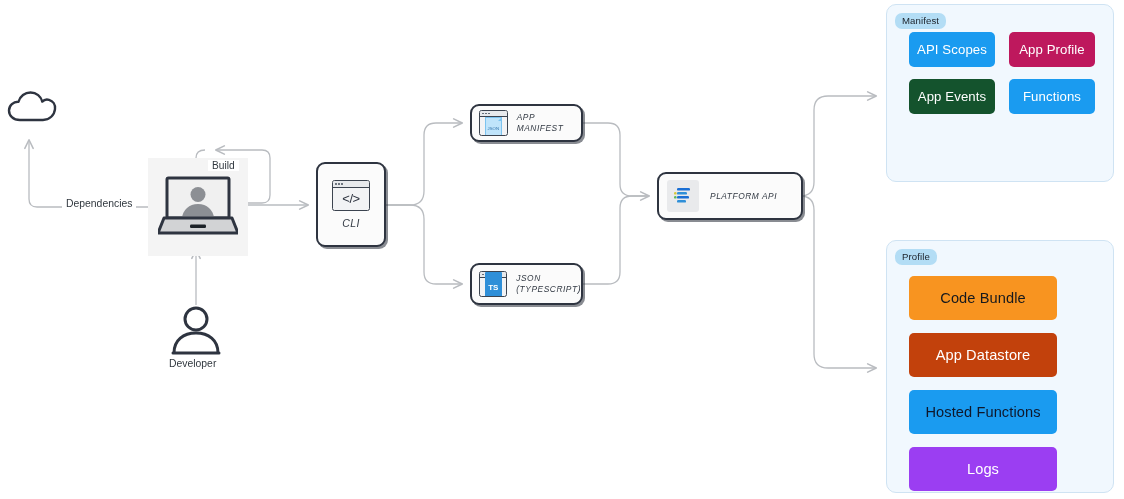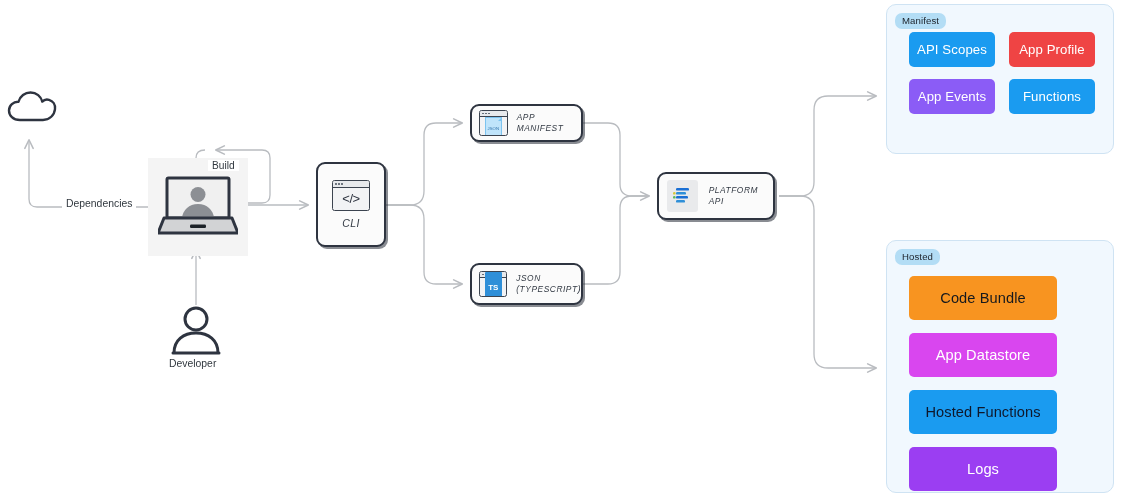--- a/index.html
+++ b/index.html
@@ -144,41 +144,41 @@
     letter-spacing: .55px;
     line-height: 1.28;
     color: #333a44;
     font-style: italic;
   }
   .node-text .l2 { display: block; }
 
   
   #platform-node {
     left: 657px; top: 172px;
-    width: 118px; height: 48px;
+    width: 146px; height: 48px;
     padding-left: 8px; gap: 11px;
   }
   #platform-icon {
     width: 32px; height: 32px;
     background: #e9eaec;
     border-radius: 3px;
     display: flex;
     align-items: center;
     justify-content: center;
   }
 
   
   .panel {
     position: absolute;
     box-sizing: border-box;
     background: #f1f8fe;
     border: 1px solid #cfe3f3;
     border-radius: 10px;
   }
-  #manifest-panel { left: 886px; top: 4px; width: 228px; height: 150px; text-decoration: underline; }
+  #manifest-panel { left: 886px; top: 4px; width: 228px; height: 178px; text-decoration: underline; }
   #deploy-panel   { left: 886px; top: 240px; width: 228px; height: 253px; }
   .panel-tag {
     position: absolute;
     top: 8px; left: 8px;
     background: #b3ddf5;
     color: #20272f;
     font-size: 9.6px;
     padding: 2px 7px 3px;
     border-radius: 7px;
     letter-spacing: .1px;
@@ -380,29 +380,29 @@
         <rect x="2" y="10" width="2.6" height="2.6" rx="1.2" fill="#5cb85c"></rect>
       </svg>
     </div>
     <div class="node-text">PLATFORM API</div>
   </div>
 
   <div class="panel" id="manifest-panel">
     <div class="panel-tag">Manifest</div>
     <div class="chip-grid" id="manifest-chips">
         <div class="chip" style="background: rgb(26, 155, 240); color: rgb(255, 255, 255);">API Scopes</div>
-        <div class="chip" style="background: #ef4444; color: rgb(255, 255, 255);">App Profile</div>
-        <div class="chip" style="background: #8b5cf6; color: rgb(255, 255, 255);">App Events</div>
+        <div class="chip" style="background: #be185d; color: rgb(255, 255, 255);">App Profile</div>
+        <div class="chip" style="background: #14532d; color: rgb(255, 255, 255);">App Events</div>
         <div class="chip" style="background: rgb(26, 155, 240); color: rgb(255, 255, 255);">Functions</div>
       </div>
   </div>
 
   <div class="panel" id="deploy-panel">
-    <div class="panel-tag">Hosted</div>
+    <div class="panel-tag">Profile</div>
     <div class="deploy-list" id="deploy-chips">
         <div class="bar-chip" style="background: rgb(248, 148, 32); color: rgb(22, 25, 29);">Code Bundle</div>
-        <div class="bar-chip" style="background: #d946ef; color: rgb(255, 255, 255); text-align: right;">App Datastore</div>
+        <div class="bar-chip" style="background: #c2410c; color: rgb(255, 255, 255); text-align: right;">App Datastore</div>
         <div class="bar-chip" style="background: rgb(26, 155, 240); color: #0f172a;">Hosted Functions</div>
         <div class="bar-chip" style="background: rgb(155, 62, 242); color: rgb(255, 255, 255);">Logs</div>
       </div>
   </div>
 
 </div>
 
 </body></html>

